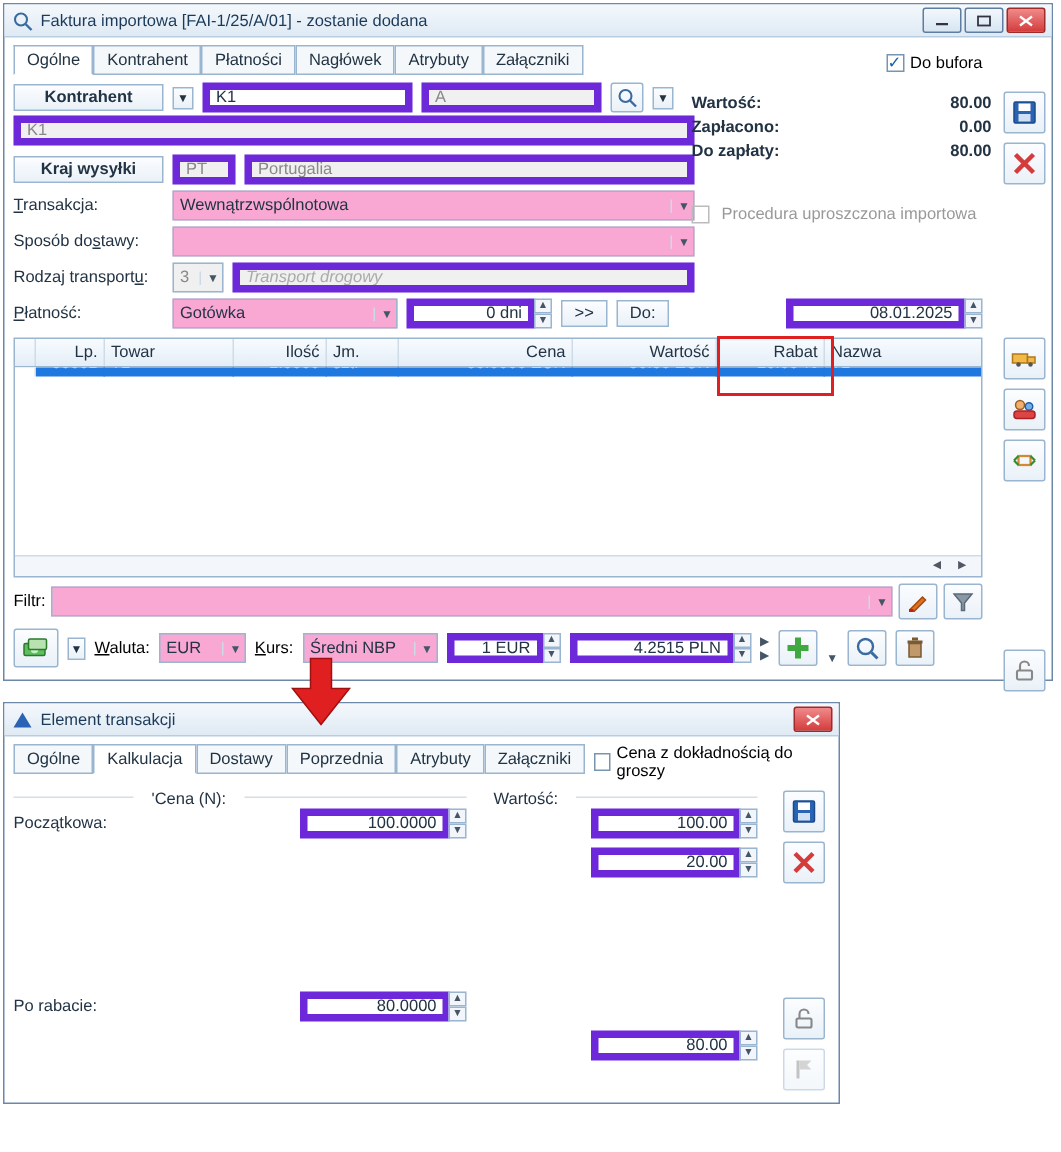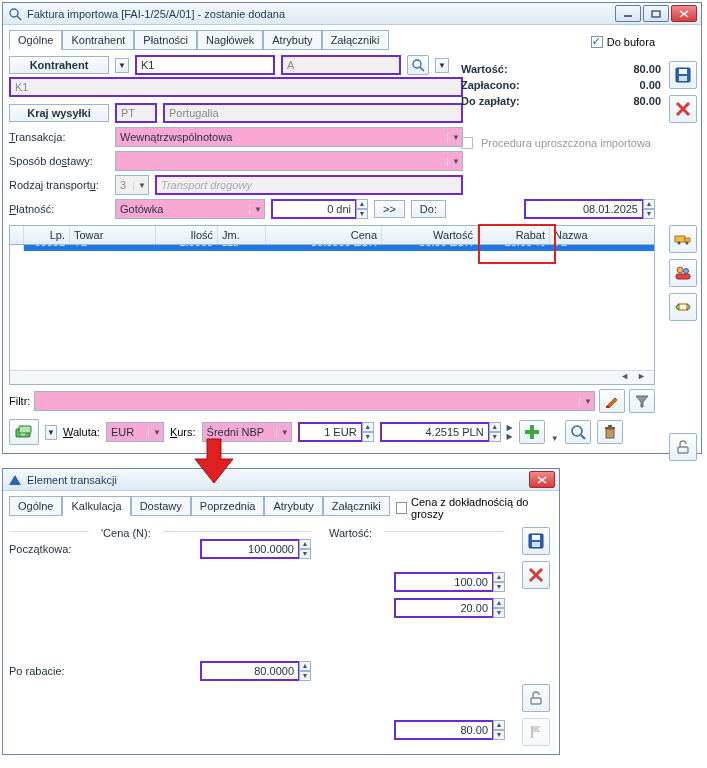--- a/index.html
+++ b/index.html
@@ -12,21 +12,21 @@
 .winbtn{width:26px;height:17px;border:1px solid #5f7da0;border-radius:2px;display:flex;align-items:center;justify-content:center;background:linear-gradient(#f2f7fc,#d7e6f3);font-size:9px;color:#334;}
 .winbtn.close{background:linear-gradient(#f08a8a,#d43c3c);color:#fff;border-color:#a02a2a;}
 .client{padding:4px 6px 8px 6px;position:relative;}
 .tabs{display:flex;gap:0;margin-bottom:6px;}
 .tab{border:1px solid #9ab5cf;padding:3px 8px;background:#f4f8fb;color:#234;position:relative;top:1px;}
 .tab.active{background:#fff;border-bottom-color:#fff;}
 .row{display:flex;align-items:center;gap:6px;margin-bottom:4px;}
 .lbl{width:100px;color:#234;}
 .lblu{text-decoration:underline;}
 .btn{border:1px solid #9ab5cf;background:linear-gradient(#fcfdff,#e9f1f8);padding:2px 8px;color:#234;}
-.input{border:2px solid #6d28d9;background:#fff;height:20px;padding:0 4px;color:#234;}
+.input{border:5px solid #6d28d9;background:#fff;height:20px;padding:0 4px;color:#234;}
 .select{border:1px solid #9ab5cf;background:#f9a8d4;height:20px;display:flex;align-items:center;padding:0 2px 0 4px;color:#234;}
 .select .arrow{margin-left:auto;border-left:1px solid #cdd9e5;padding-left:4px;font-size:8px;color:#456;}
 .disabled{background:#f0f0f0;color:#888;}
 .summary{position:absolute;right:40px;top:36px;width:200px;}
 .summary .srow{display:flex;justify-content:space-between;font-weight:bold;color:#234;padding:2px 0}
 .sidecol{position:absolute;right:4px;top:36px;display:flex;flex-direction:column;gap:6px;}
 .sidebtn{width:28px;height:28px;border:1px solid #9ab5cf;background:linear-gradient(#fcfdff,#e9f1f8);display:flex;align-items:center;justify-content:center;border-radius:2px;}
 .gridwrap{border:1px solid #9ab5cf;margin-top:6px;margin-right:40px;height:160px;display:flex;flex-direction:column;}
 .ghead{display:flex;background:linear-gradient(#f7fbfe,#e4eef7);border-bottom:1px solid #9ab5cf;}
 .gcell{border-right:1px solid #cfdce8;padding:3px 4px;color:#234;font-weight:normal;}
@@ -421,21 +421,21 @@
             </div>
         </div>
       </div>
 
       <div class="dlg2-col" style="flex:0 0 180px;">
         <div style="display:flex;align-items:center;gap:8px;">
           <span class="fieldset-label">Wartość:</span>
           <div class="hrule" style="flex:1"></div>
         </div>
         <div class="frow">
-          <div style="margin-left:auto;display:flex;align-items:center;margin-top:33px;">
+          <div style="margin-left:auto;display:flex;align-items:center;">
               <input class="input num fval" value="100.00" style="">
               <div class="spin">
                 <div>▲</div>
                 <div>▼</div>
               </div>
             </div>
         </div>
         <div class="frow">
           <div style="margin-left:auto;display:flex;align-items:center;">
               <input class="input num fval" value="20.00" style="">

